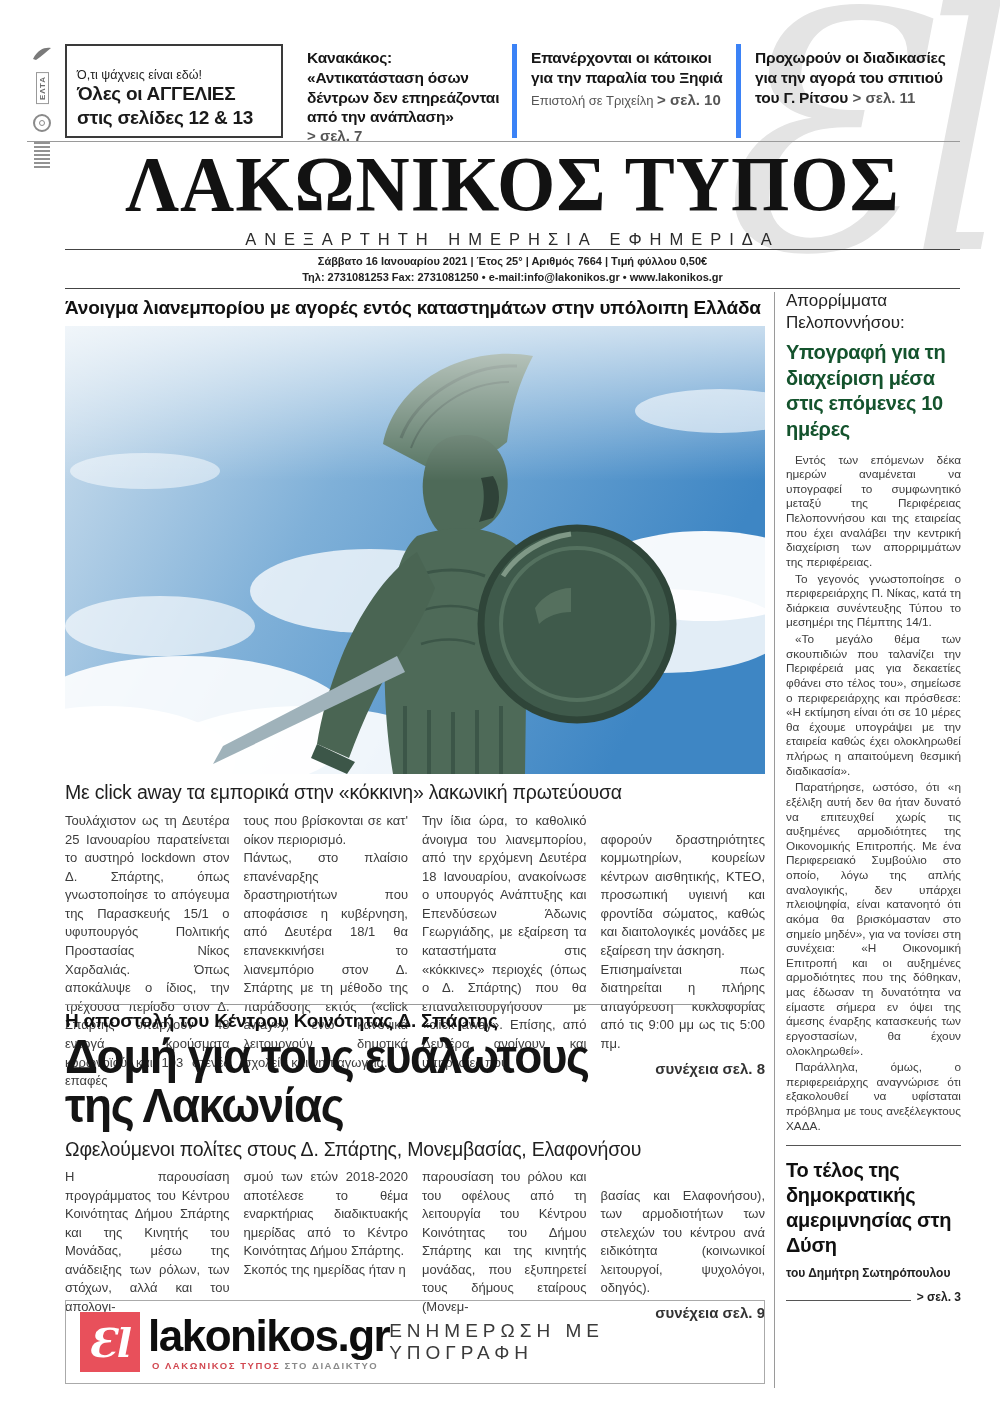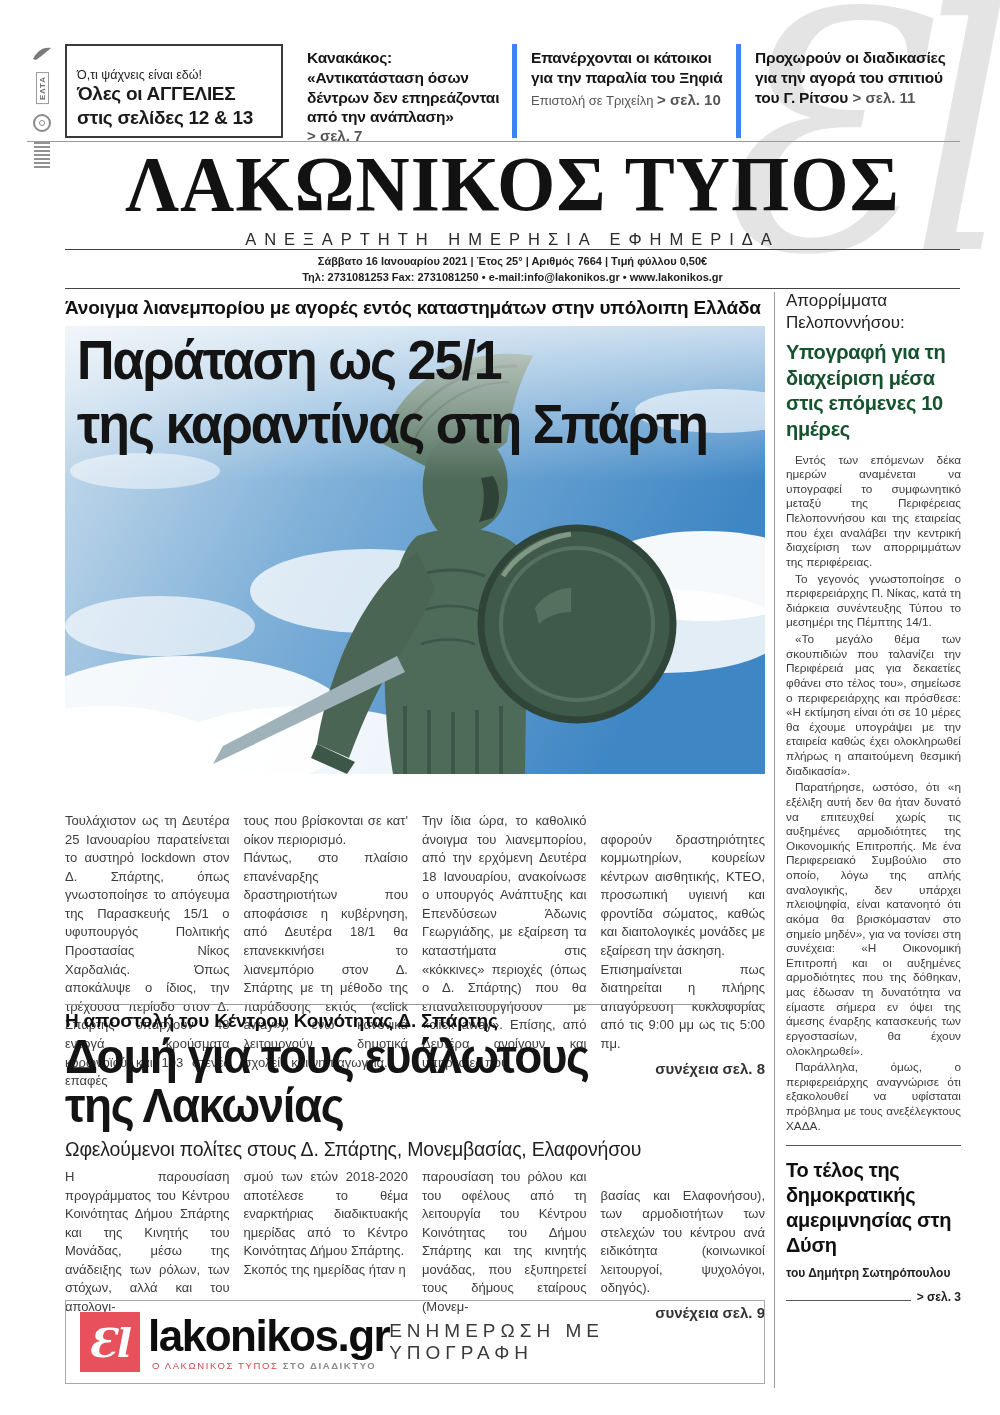--- a/index.html
+++ b/index.html
@@ -52,21 +52,21 @@
   .art2-headline{left:65px;top:1032px;width:700px;font-size:46px;font-weight:800;letter-spacing:-1.5px;
                  line-height:1.04;color:#141414;transform:scaleY(1.04);transform-origin:left top;}
   .art2-subhead{left:65px;top:1138px;width:700px;}
   
   .banner{left:65px;top:1300px;width:700px;height:84px;border:1px solid #aaa;display:flex;align-items:center;padding:0 30px 0 14px;}
   .logo-sq{width:60px;height:60px;background:#e8505b;color:#fff;display:flex;align-items:center;justify-content:center;
            font-family:"DejaVu Serif",serif;font-style:italic;font-weight:bold;font-size:40px;flex:0 0 auto;}
   .logo-wrap{margin-left:8px;}
   .logo-text{font-size:44px;font-weight:800;letter-spacing:-1.5px;color:#0d0d0d;line-height:1;}
   .logo-tag{font-size:9.5px;letter-spacing:1.6px;margin-top:2px;margin-left:4px;}
-  .tag-red{color:#d24851;font-weight:normal;}
+  .tag-red{color:#d24851;font-weight:bold;}
   .tag-gray{color:#8a8a8a;font-weight:bold;}
   .slogan{margin-left:auto;font-size:19px;letter-spacing:5px;color:#3a3a3a;font-weight:500;}
   
   .vrule{position:absolute;left:774px;top:292px;width:1px;height:1096px;background:#9a9a9a;z-index:2;}
   .sidebar{left:786px;top:290px;width:175px;height:1120px;overflow:hidden;}
   .sb-kicker{font-size:17px;color:#222;line-height:1.3;}
   .sb-headline{font-size:20px;font-weight:bold;line-height:1.28;letter-spacing:-.3px;color:#14532d;margin-top:6px;}
   .sidebar p{margin:0 0 2px 0;font-size:11.8px;line-height:1.24;color:#3c3c3c;text-align:justify;text-indent:9px;}
   .sb-body{margin-top:10px;}
   .sb-div{width:100%;height:1px;background:#555;margin:12px 0 12px 0;}
@@ -170,26 +170,23 @@
         <polygon points="148,438 158,420 332,330 340,346" fill="#9fb2ba"></polygon>
         <polygon points="252,418 290,436 282,448 246,432" fill="#3c5648"></polygon>
         <path d="M448,234 C466,242 476,256 480,272 L462,300 C454,278 448,256 444,240 Z" fill="#46604f"></path>
         <circle cx="512" cy="298" r="96" fill="#3f5a4b" stroke="#2f4539" stroke-width="7"></circle>
         <circle cx="512" cy="298" r="76" fill="none" stroke="#54715f" stroke-width="4"></circle>
         <path d="M438,250 C452,228 478,212 506,208" stroke="#7f9886" stroke-width="5" fill="none"></path>
         <path d="M470,282 C478,270 492,262 506,262 L506,286 C494,286 482,290 474,298 Z" fill="#55705e"></path>
       </g>
       <rect width="700" height="155" fill="url(#wash)"></rect>
     </svg>
-    <div class="photo-headline">
-      <div class="ph-line">Παράταση ως 25/1</div>
-      <div class="ph-line" style="margin-top:6px;">της καραντίνας στη Σπάρτη</div>
-    </div>
-  </div>
-
+  </div>
+
+  <div class="z subhead main-subhead">Με click away τα εμπορικά στην «κόκκινη» λακωνική πρωτεύουσα</div>
 
   <div class="z cols cols-1">
     <div class="coltext">Τουλάχιστον ως τη Δευτέρα 25 Ιανουαρίου παρατείνεται το αυστηρό lockdown στον Δ. Σπάρτης, όπως γνωστοποίησε το απόγευμα της Παρασκευής 15/1 ο υφυπουργός Πολιτικής Προστασίας Νίκος Χαρδαλιάς. Όπως αποκάλυψε ο ίδιος, την τρέχουσα περίοδο στον Δ. Σπάρτης υπάρχουν 48 ενεργά κρούσματα κορωνοϊού και 103 στενές επαφές</div>
     <div class="coltext">τους που βρίσκονται σε κατ' οίκον περιορισμό.
 Πάντως, στο πλαίσιο επανέναρξης δραστηριοτήτων που αποφάσισε η κυβέρνηση, από Δευτέρα 18/1 θα επανεκκινήσει το λιανεμπόριο στον Δ. Σπάρτης με τη μέθοδο της παράδοσης εκτός («click away»), ενώ κανονικά λειτουργούν δημοτικά σχολεία και νηπιαγωγεία.</div>
     <div class="coltext">Την ίδια ώρα, το καθολικό άνοιγμα του λιανεμπορίου, από την ερχόμενη Δευτέρα 18 Ιανουαρίου, ανακοίνωσε ο υπουργός Ανάπτυξης και Επενδύσεων Άδωνις Γεωργιάδης, με εξαίρεση τα καταστήματα στις «κόκκινες» περιοχές (όπως ο Δ. Σπάρτης) που θα επαναλειτουργήσουν με «click away». Επίσης, από Δευτέρα ανοίγουν και υπηρεσίες που</div>
     <div class="coltext">
       <span>αφορούν δραστηριότητες κομμωτηρίων, κουρείων κέντρων αισθητικής, ΚΤΕΟ, προσωπική υγιεινή και φροντίδα σώματος, καθώς και διαιτολογικές μονάδες με εξαίρεση την άσκηση.
 Επισημαίνεται πως διατηρείται η πλήρης απαγόρευση κυκλοφορίας από τις 9:00 μμ ως τις 5:00 πμ.</span>
       <div class="cont">συνέχεια σελ. 8</div>

